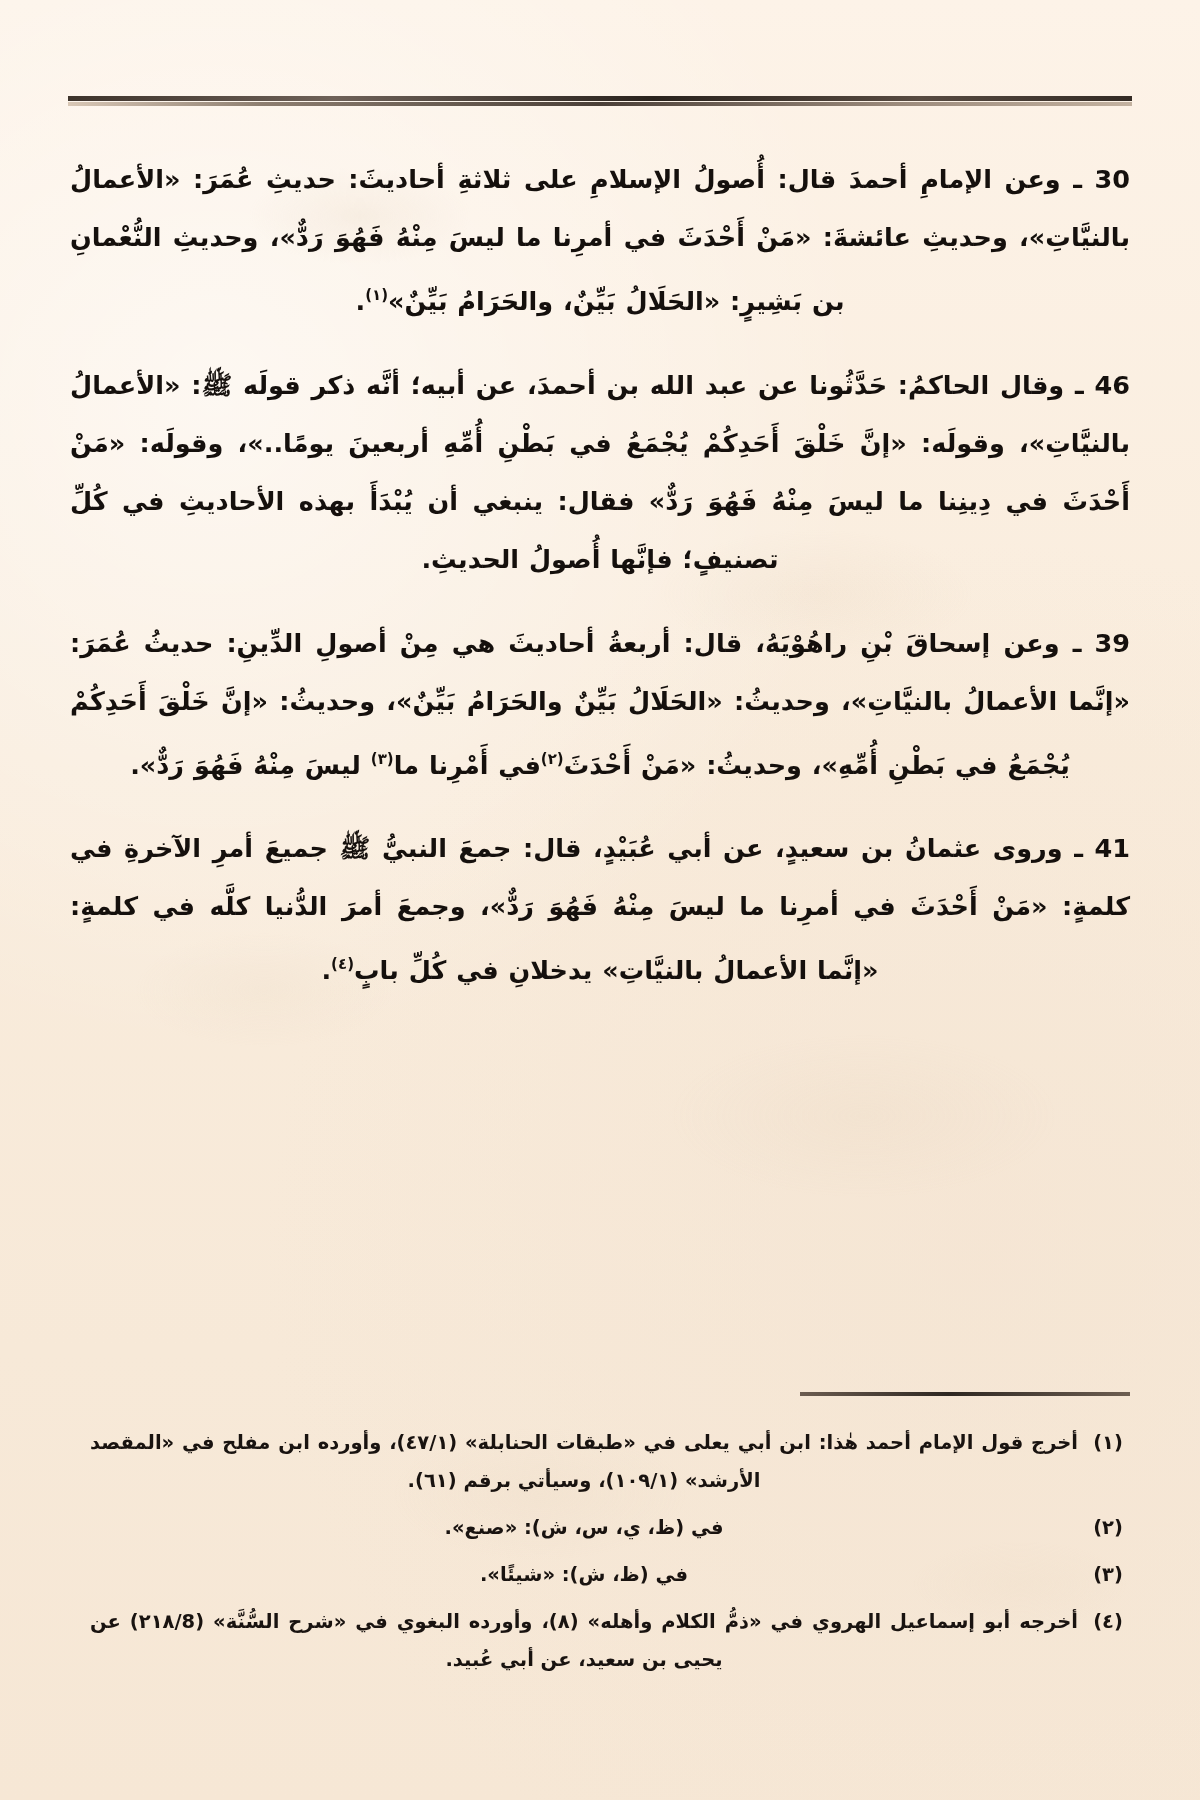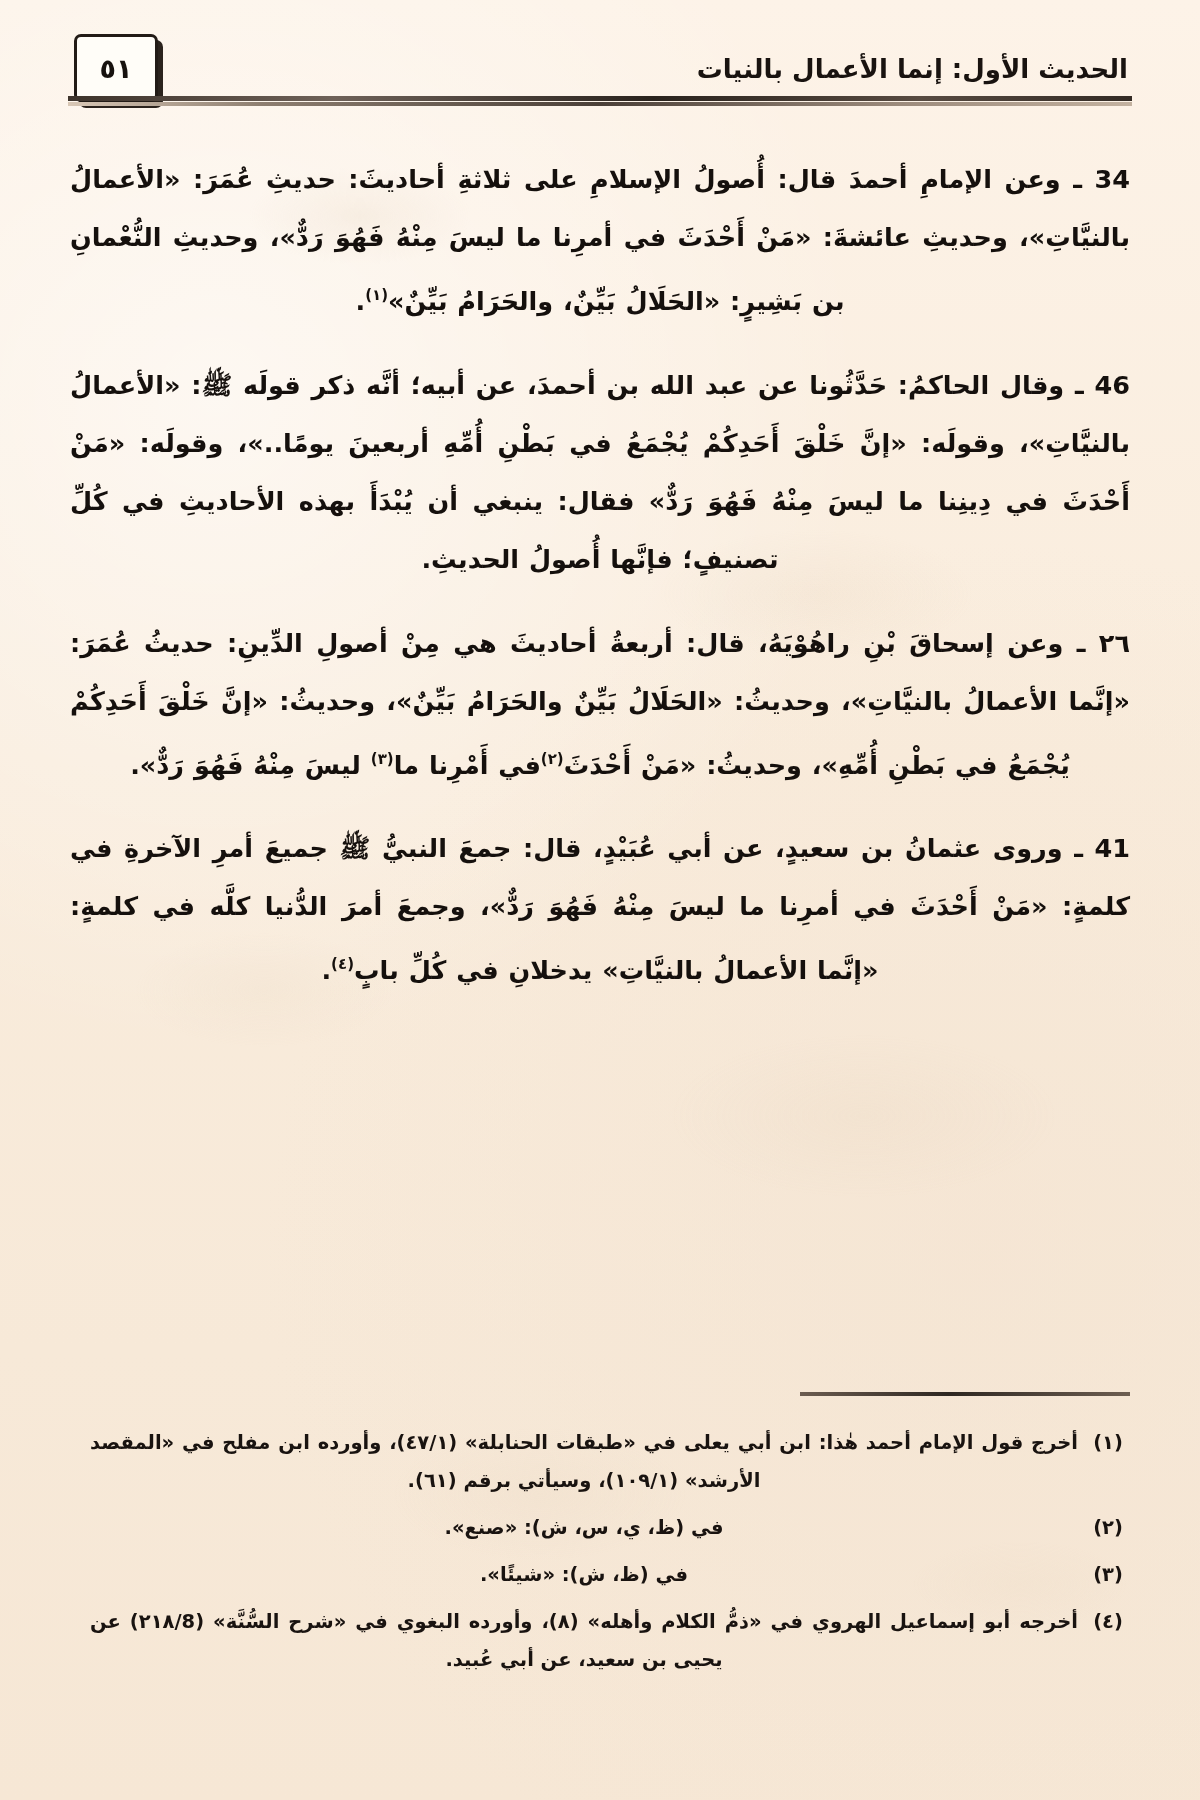--- a/index.html
+++ b/index.html
@@ -165,49 +165,43 @@
     margin-left: 16px;
   }
   .fn-item.single .fn-text { text-align-last: center; }
 </style>
 </head>
 <body>
 
 <div class="page">
   <div class="grain"></div>
 
-  <div class="header">
-    <div class="page-number-box">
-      <span>٥١</span>
-    </div>
-    <div class="running-title">الحديث الأول: إنما الأعمال بالنيات</div>
-  </div>
   <div class="header-rule">
     <div class="bar-top"></div>
     <div class="bar-bot"></div>
   </div>
 
   <div class="body-col">
 
     <p class="para">
-      <span>34 ـ وعن الإمامِ أحمدَ قال: أُصولُ الإسلامِ على ثلاثةِ أحاديثَ:</span>
+      <span>30 ـ وعن الإمامِ أحمدَ قال: أُصولُ الإسلامِ على ثلاثةِ أحاديثَ:</span>
       <span>حديثِ عُمَرَ: «الأعمالُ بالنيَّاتِ»، وحديثِ عائشةَ: «مَنْ أَحْدَثَ في أمرِنا</span>
       <span>ما ليسَ مِنْهُ فَهُوَ رَدٌّ»، وحديثِ النُّعْمانِ بن بَشِيرٍ: «الحَلَالُ بَيِّنٌ، والحَرَامُ</span>
       <span>بَيِّنٌ»</span><span class="ftn">(١)</span><span>.</span>
     </p>
 
     <p class="para">
       <span>46 ـ وقال الحاكمُ: حَدَّثُونا عن عبد الله بن أحمدَ، عن أبيه؛ أنَّه ذكر</span>
       <span>قولَه ﷺ: «الأعمالُ بالنيَّاتِ»، وقولَه: «إنَّ خَلْقَ أَحَدِكُمْ يُجْمَعُ في بَطْنِ أُمِّهِ</span>
       <span>أربعينَ يومًا..»، وقولَه: «مَنْ أَحْدَثَ في دِينِنا ما ليسَ مِنْهُ فَهُوَ رَدٌّ» فقال:</span>
       <span>ينبغي أن يُبْدَأَ بهذه الأحاديثِ في كُلِّ تصنيفٍ؛ فإنَّها أُصولُ الحديثِ.</span>
     </p>
 
     <p class="para">
-      <span>٢٦ ـ وعن إسحاقَ بْنِ راهُوْيَهُ، قال: أربعةُ أحاديثَ هي مِنْ أصولِ</span>
+      <span>39 ـ وعن إسحاقَ بْنِ راهُوْيَهُ، قال: أربعةُ أحاديثَ هي مِنْ أصولِ</span>
       <span>الدِّينِ: حديثُ عُمَرَ: «إنَّما الأعمالُ بالنيَّاتِ»، وحديثُ: «الحَلَالُ بَيِّنٌ</span>
       <span>والحَرَامُ بَيِّنٌ»، وحديثُ: «إنَّ خَلْقَ أَحَدِكُمْ يُجْمَعُ في بَطْنِ أُمِّهِ»، وحديثُ:</span>
       <span>«مَنْ أَحْدَثَ</span><span class="ftn">(٢)</span><span>في أَمْرِنا ما</span><span class="ftn">(٣)</span>
       <span>ليسَ مِنْهُ فَهُوَ رَدٌّ».</span>
     </p>
 
     <p class="para">
       <span>41 ـ وروى عثمانُ بن سعيدٍ، عن أبي عُبَيْدٍ، قال: جمعَ النبيُّ ﷺ</span>
       <span>جميعَ أمرِ الآخرةِ في كلمةٍ: «مَنْ أَحْدَثَ في أمرِنا ما ليسَ مِنْهُ فَهُوَ رَدٌّ»،</span>
       <span>وجمعَ أمرَ الدُّنيا كلَّه في كلمةٍ: «إنَّما الأعمالُ بالنيَّاتِ» يدخلانِ في</span>

